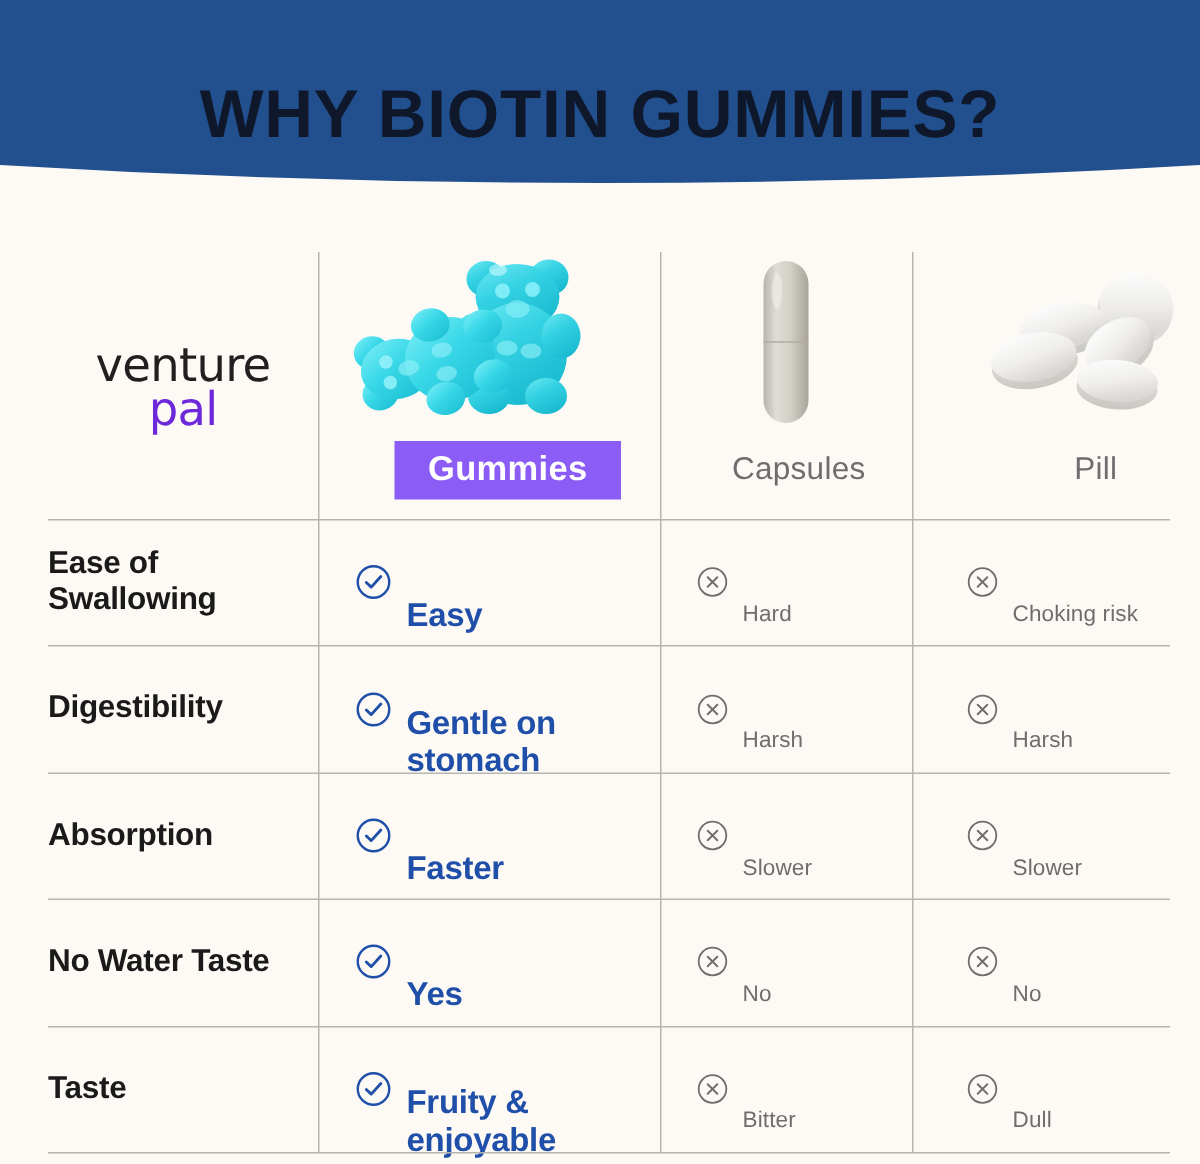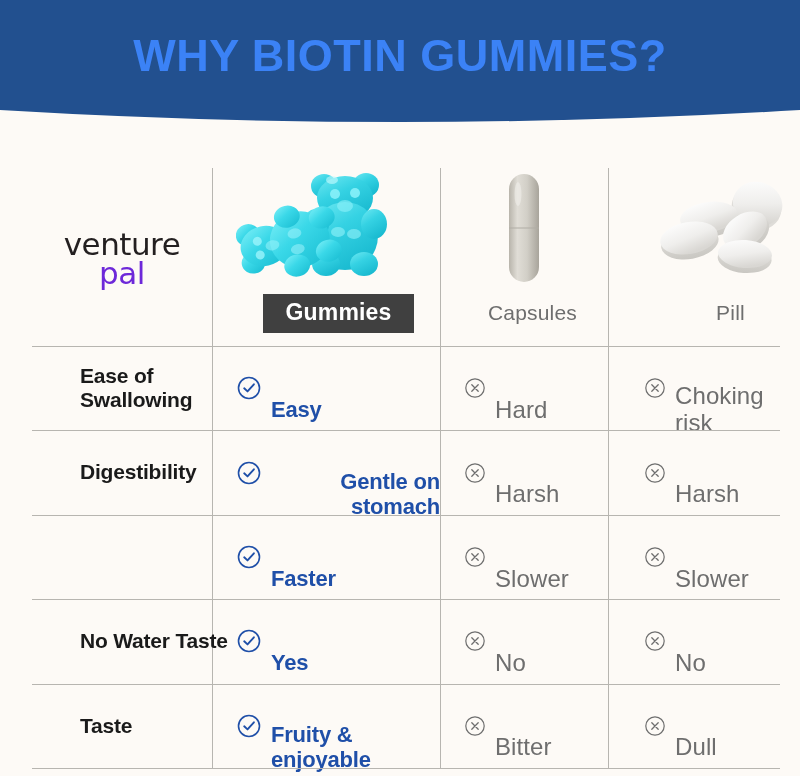--- a/index.html
+++ b/index.html
@@ -97,49 +97,49 @@
   .plain-label {
     color:#6e6e6e;
     font-size:21px; font-weight:400;
     letter-spacing:0.2px;
     margin-left:17px;
   }
 
   
   .drow { position:absolute; left:0; width:748px; }
   .cell { position:absolute; top:0; height:100%; display:flex; align-items:center; }
-  .cell.c0 { left:0;     width:180px; padding-right:12px;margin-left:48px; }
+  .cell.c0 { left:0;     width:180px; padding-right:12px; }
   .cell.c1 { left:180px; width:228px; padding-left:24px; }
   .cell.c2 { left:408px; width:168px; padding-left:24px; }
   .cell.c3 { left:576px; width:172px; padding-left:36px; }
 
   .row-label {
     font-size:21px; font-weight:bold; color:#1a1a1a;
     line-height:1.16; letter-spacing:-0.2px;
   }
 
   .val { display:flex; align-items:center; gap:9px; }
   .val .icon { flex:0 0 auto; display:block; }
   .val .txt { line-height:1.12;margin-top:44px; }
 
   .val.good .txt {
     color:#1f4fa8; font-weight:bold; font-size:22px; letter-spacing:-0.2px;
   }
   .val.bad .txt {
-    color:#6e6e6e; font-weight:400; font-size:24px; letter-spacing:0.1px;
+    color:#6e6e6e; font-weight:400; font-size:15px; letter-spacing:0.1px;
   }
 </style>
 </head>
 <body style="background: rgb(253, 250, 246);">
 
 <div class="header">
   <svg class="header-bg" viewBox="0 0 800 126" preserveAspectRatio="none">
     <path id="hdr-path" d="M0,0 L800,0 L800,110 Q400,134 0,110 Z" fill="#22508f"></path>
   </svg>
-  <div class="header-title" style="color: #3b82f6;">WHY BIOTIN GUMMIES?</div>
+  <div class="header-title" style="color: #0f172a; margin-top: 20px;">WHY BIOTIN GUMMIES?</div>
 </div>
 
 <div class="table">
 
   <div class="vdiv v1" style="background: rgb(183, 181, 176);"></div>
   <div class="vdiv v2" style="background: rgb(183, 181, 176);"></div>
   <div class="vdiv v3" style="background: rgb(183, 181, 176);"></div>
 
   <div class="hrow">
 
@@ -194,21 +194,21 @@
             <ellipse cx="88" cy="48" rx="13" ry="11" fill="url(#gB)"></ellipse>
             <ellipse cx="20" cy="24" rx="4.5" ry="4.5" fill="#9bf4fb" opacity="0.8"></ellipse>
             <ellipse cx="20" cy="38" rx="4.5" ry="4.5" fill="#9bf4fb" opacity="0.8"></ellipse>
             <ellipse cx="34" cy="31" rx="7" ry="5" fill="#9bf4fb" opacity="0.55"></ellipse>
             <ellipse cx="58" cy="24" rx="7" ry="5" fill="#a8f6fd" opacity="0.5"></ellipse>
             <ellipse cx="58" cy="40" rx="7" ry="5" fill="#a8f6fd" opacity="0.5"></ellipse>
           </g>
         </svg>
       </div>
       <div class="prod-label-wrap">
-        <span class="badge" style="background: #404040; color: rgb(255, 255, 255); margin-left: 25px;">Gummies</span>
+        <span class="badge" style="background: #8b5cf6; color: rgb(255, 255, 255); margin-left: 25px;">Gummies</span>
       </div>
     </div>
 
     <div class="prod-cell capsules">
       <div class="prod-img">
         <svg width="64" height="116" viewBox="0 0 64 116">
           <defs>
             <linearGradient id="cap" x1="0" y1="0" x2="1" y2="0">
               <stop offset="0%" stop-color="#b8b4ab"></stop>
               <stop offset="28%" stop-color="#e0ddd6"></stop>
@@ -299,21 +299,21 @@
         <div class="val bad">
           <svg class="icon" width="22" height="22" viewBox="0 0 22 22">
             <circle cx="11" cy="11" r="9.2" fill="none" stroke="#6e6e6e" stroke-width="1.2"></circle>
             <path d="M7.8 7.8 L14.2 14.2 M14.2 7.8 L7.8 14.2" fill="none" stroke="#6e6e6e" stroke-width="1.3" stroke-linecap="round"></path>
           </svg>
           <span class="txt">Choking risk</span>
         </div>
       </div>
     </div>
     <div class="hdiv" style="top: 262.4px; background: rgb(183, 181, 176);"></div>
-    <div class="drow" style="top: 262.4px; height: 84.4px; text-align: right;">
+    <div class="drow" style="top: 262.4px; height: 84.4px;">
       <div class="cell c0">
         <div class="row-label">Digestibility</div>
       </div>
       <div class="cell c1">
         <div class="val good">
           <svg class="icon" width="26" height="26" viewBox="0 0 26 26">
             <circle cx="13" cy="13" r="10.5" fill="none" stroke="#1f4fa8" stroke-width="1.6"></circle>
             <path d="M8.2 13.3 L11.5 16.4 L17.9 9.3" fill="none" stroke="#1f4fa8" stroke-width="1.9" stroke-linecap="round" stroke-linejoin="round"></path>
           </svg>
           <span class="txt">Gentle on stomach</span>
@@ -333,20 +333,23 @@
           <svg class="icon" width="22" height="22" viewBox="0 0 22 22">
             <circle cx="11" cy="11" r="9.2" fill="none" stroke="#6e6e6e" stroke-width="1.2"></circle>
             <path d="M7.8 7.8 L14.2 14.2 M14.2 7.8 L7.8 14.2" fill="none" stroke="#6e6e6e" stroke-width="1.3" stroke-linecap="round"></path>
           </svg>
           <span class="txt">Harsh</span>
         </div>
       </div>
     </div>
     <div class="hdiv" style="top: 346.8px; background: rgb(183, 181, 176);"></div>
     <div class="drow" style="top: 346.8px; height: 84.4px;">
+      <div class="cell c0">
+        <div class="row-label">Absorption</div>
+      </div>
       <div class="cell c1">
         <div class="val good">
           <svg class="icon" width="26" height="26" viewBox="0 0 26 26">
             <circle cx="13" cy="13" r="10.5" fill="none" stroke="#1f4fa8" stroke-width="1.6"></circle>
             <path d="M8.2 13.3 L11.5 16.4 L17.9 9.3" fill="none" stroke="#1f4fa8" stroke-width="1.9" stroke-linecap="round" stroke-linejoin="round"></path>
           </svg>
           <span class="txt">Faster</span>
         </div>
       </div>
       <div class="cell c2">

